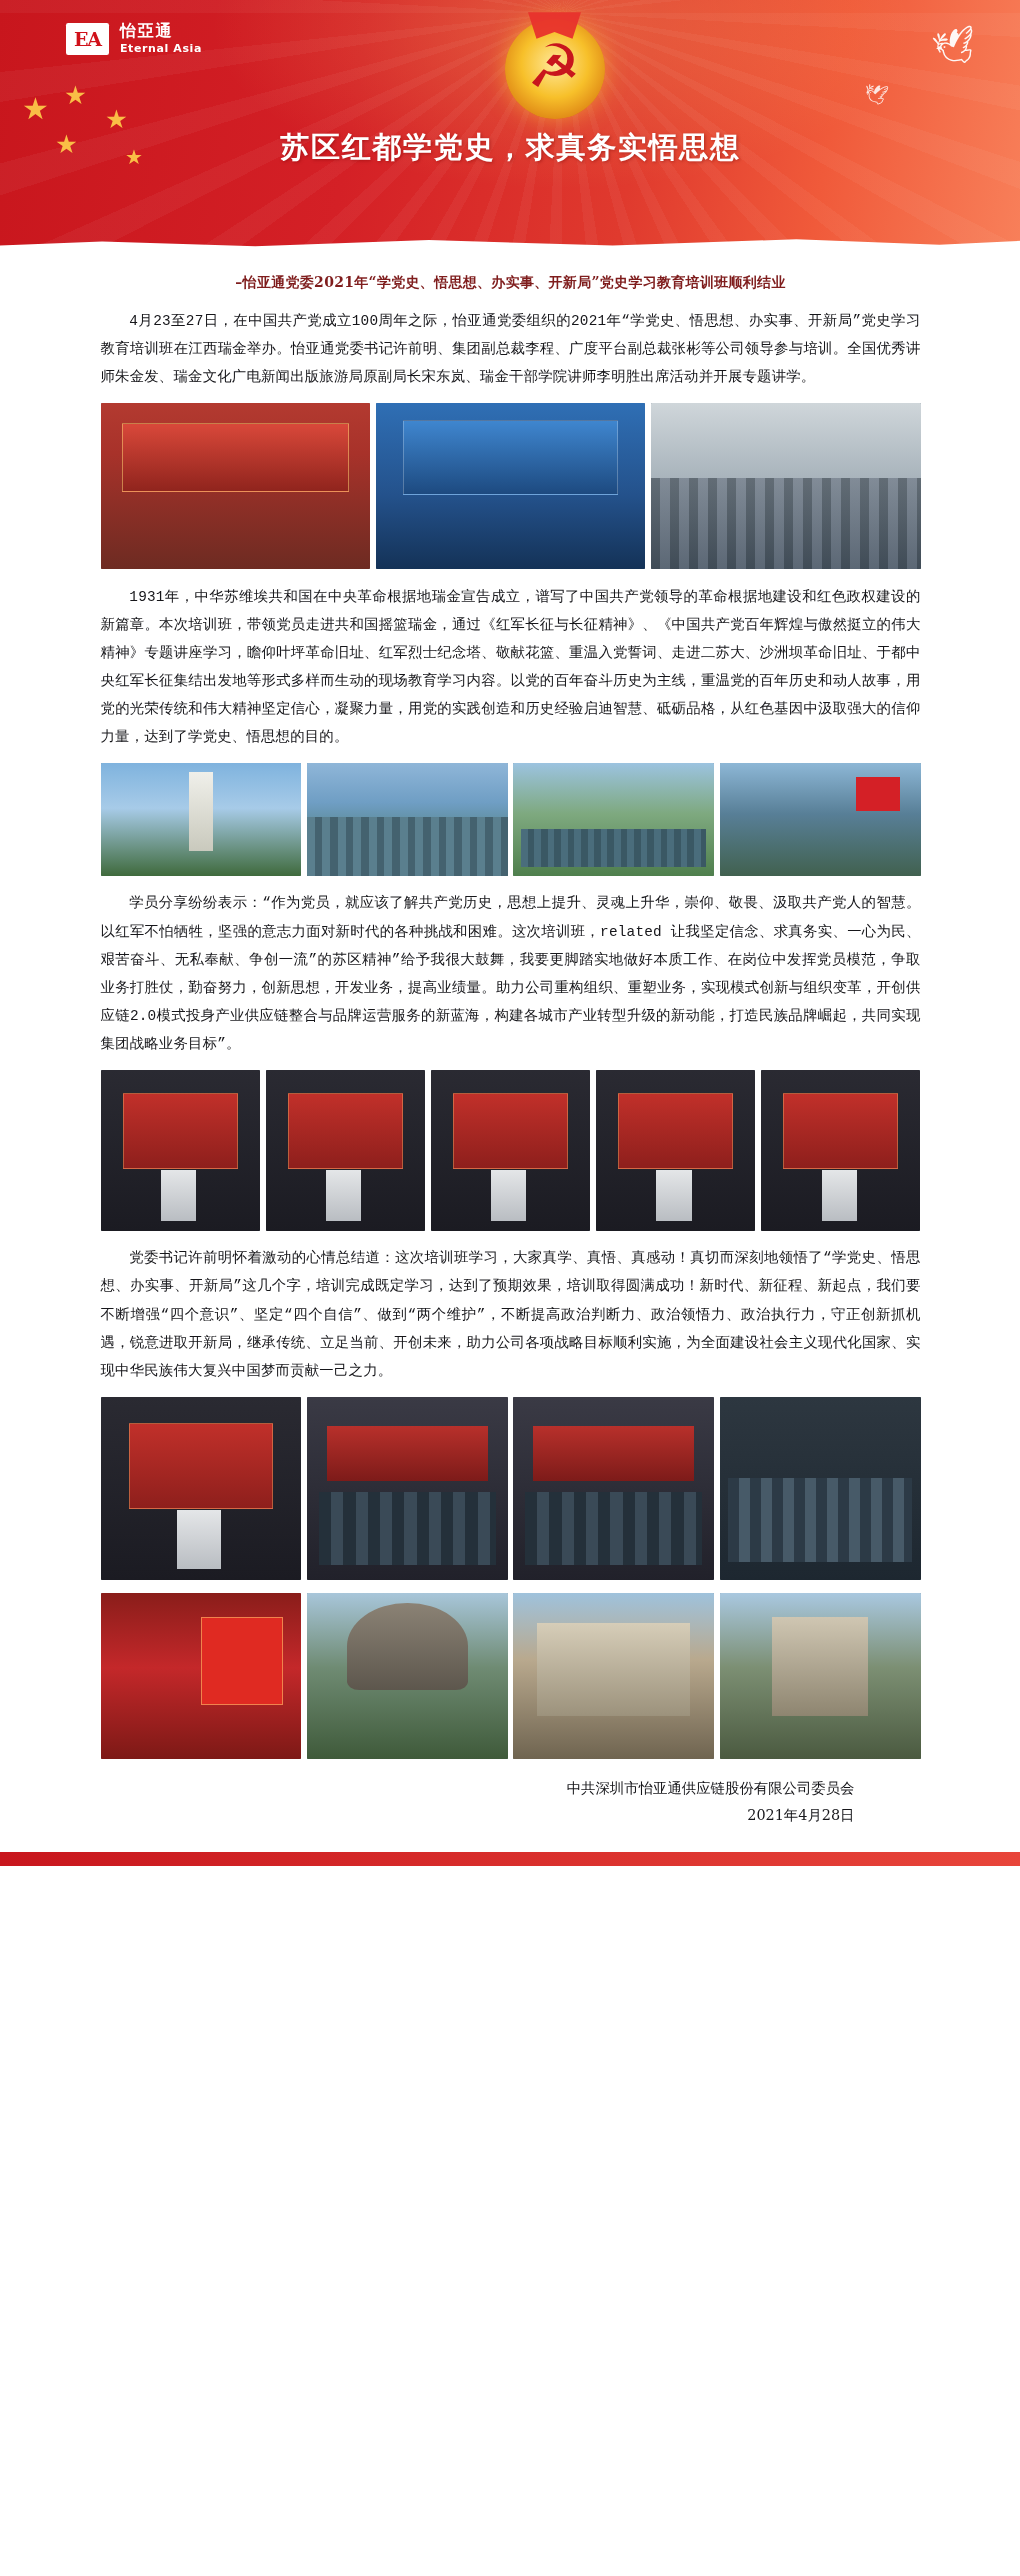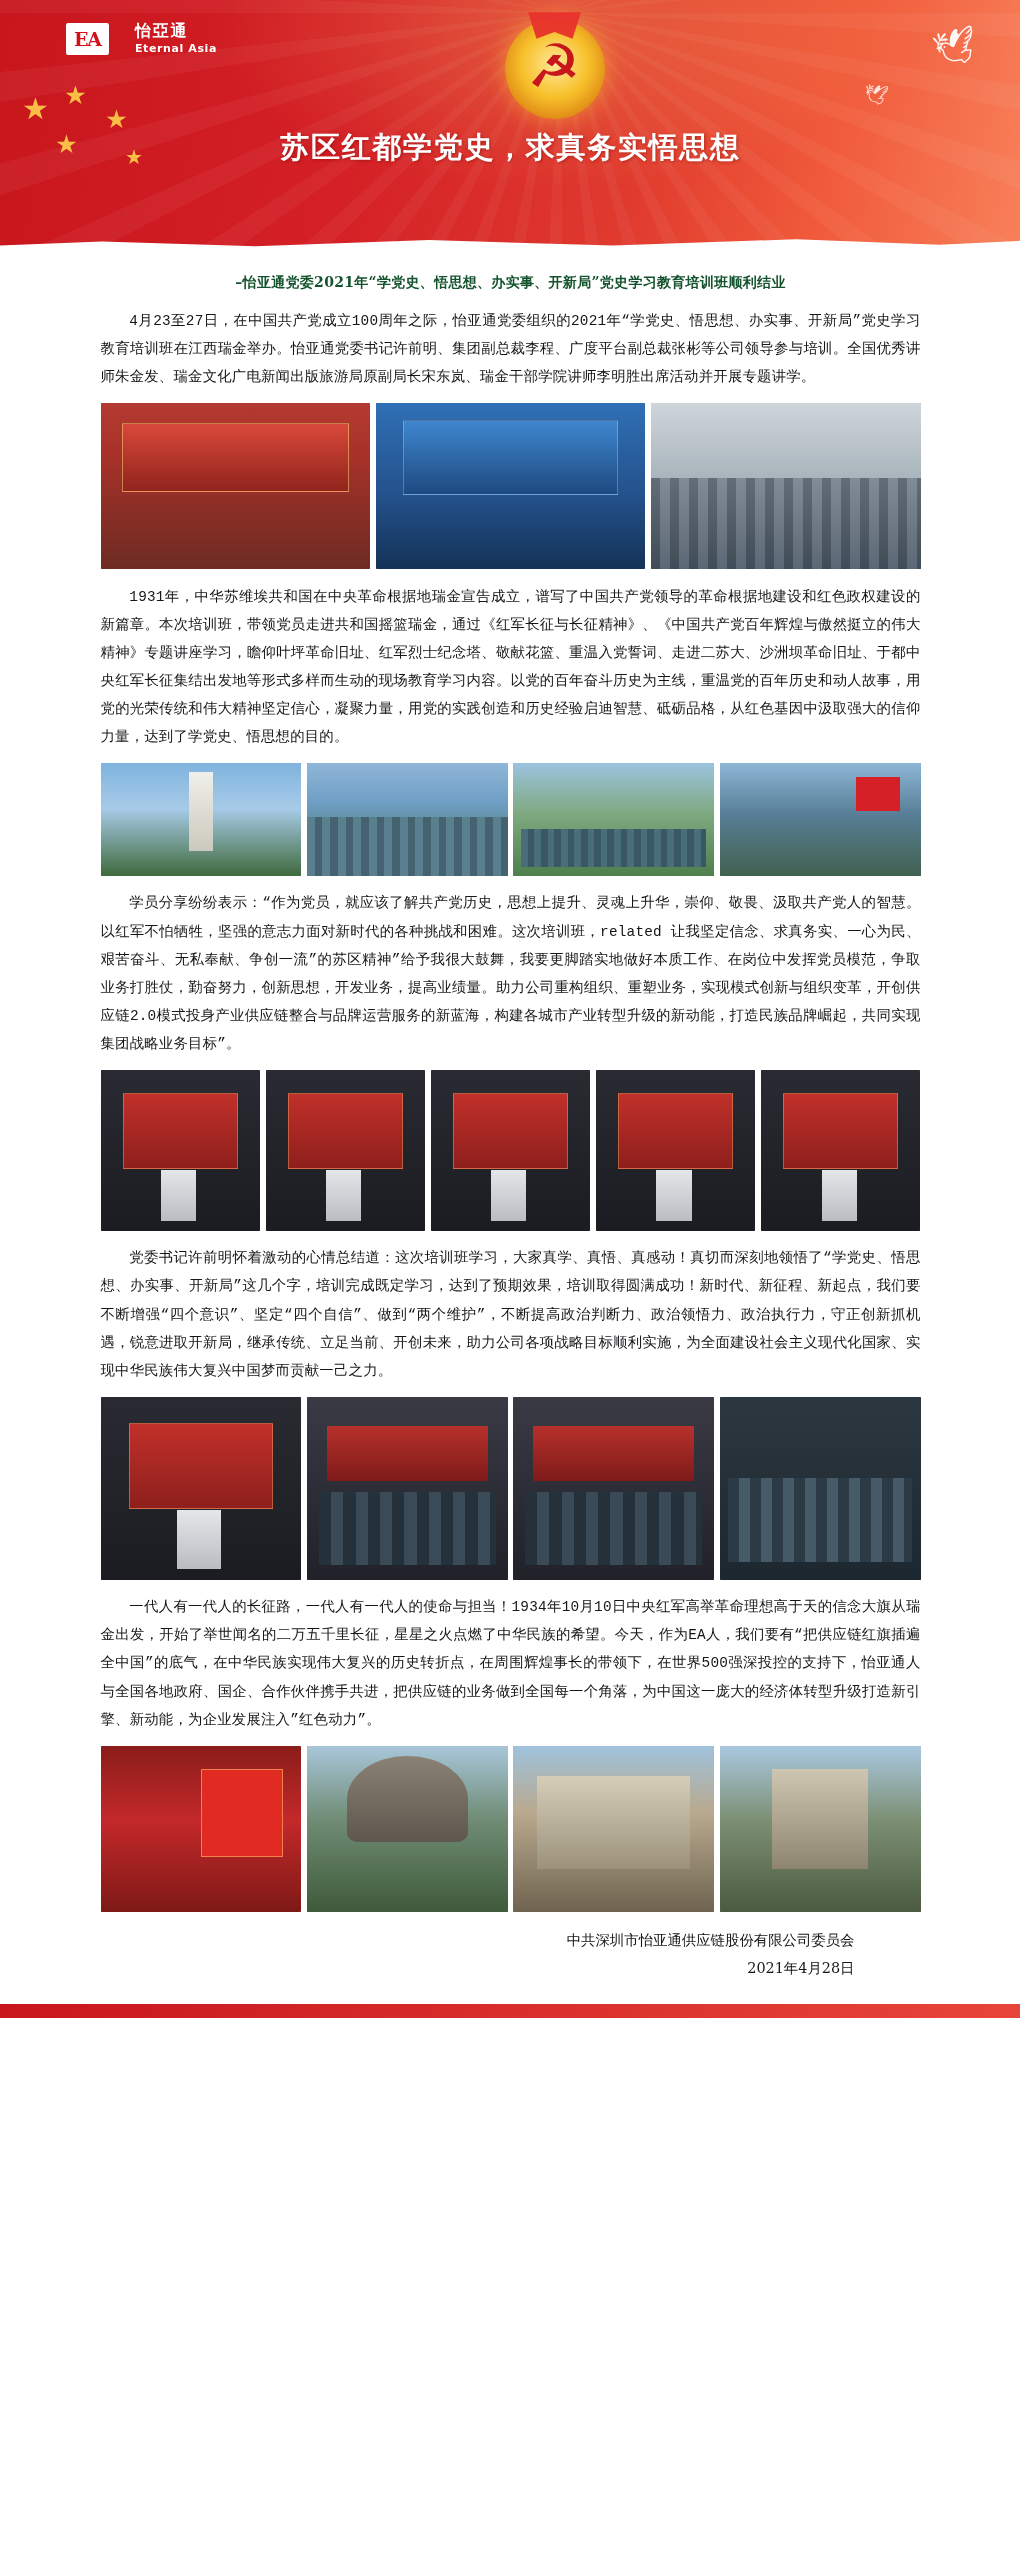--- a/index.html
+++ b/index.html
@@ -34,21 +34,21 @@
       radial-gradient(ellipse 499px 233px at 55% 10%, rgba(255,220,120,0.25), rgba(255,120,60,0) 70%),
       repeating-conic-gradient(from 0deg at 55% 5%, rgba(255,255,255,0.045) 0deg 3deg, rgba(255,255,255,0) 3deg 9deg);
     pointer-events: none;
   }
   .logo-wrap {
     position: absolute;
     left: 66px;
     top: 23px;
     display: flex;
     align-items: flex-end;
-    gap: 26px;
+    gap: 11px;
   }
   .logo-mark {
     width: 43px;
     height: 32px;
     background: #ffffff;
     border-radius: 2.2px;
     display: flex;
     align-items: center;
     justify-content: center;
     color: #d0111a;
@@ -165,21 +165,21 @@
     padding: 4.4px 0 22px 0;
     color: #16161a;
     font-family: "DejaVu Serif", "Liberation Serif", serif;
   }
   .subtitle {
     text-align: center;
     font-size: 14px;
     font-weight: bold;
     letter-spacing: 0.3px;
     margin: 10px 0 14.4px 0;
-    color: #14532d;
+    color: #7f1d1d;
   }
   .para {
     font-size: 14.4px;
     line-height: 1.95;
     text-align: justify;
     text-indent: 2em;
     margin: 0 0 12.2px 0;
     letter-spacing: 0.2px;
     font-family: Liberation Mono, monospace;
   }
@@ -513,21 +513,20 @@
         <div class="cell-label">颁发结业证书二</div>
       </div>
       <div class="cell">
         <div class="ph ph-group">
             <div class="row"></div>
           </div>
         <div class="cell-label">全体学员合影</div>
       </div>
     </div>
 
-    <p class="para">一代人有一代人的长征路，一代人有一代人的使命与担当！1934年10月10日中央红军高举革命理想高于天的信念大旗从瑞金出发，开始了举世闻名的二万五千里长征，星星之火点燃了中华民族的希望。今天，作为EA人，我们要有“把供应链红旗插遍全中国”的底气，在中华民族实现伟大复兴的历史转折点，在周围辉煌事长的带领下，在世界500强深投控的支持下，怡亚通人与全国各地政府、国企、合作伙伴携手共进，把供应链的业务做到全国每一个角落，为中国这一庞大的经济体转型升级打造新引擎、新动能，为企业发展注入”红色动力”。</p>
 
     <div class="gallery">
       <div class="cell">
         <div class="ph ph-redflag"></div>
         <div class="cell-label">党旗前合影</div>
       </div>
       <div class="cell">
         <div class="ph ph-rock"></div>
         <div class="cell-label">于都出发纪念地合影</div>
       </div>

